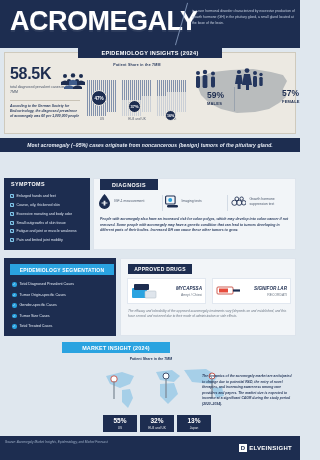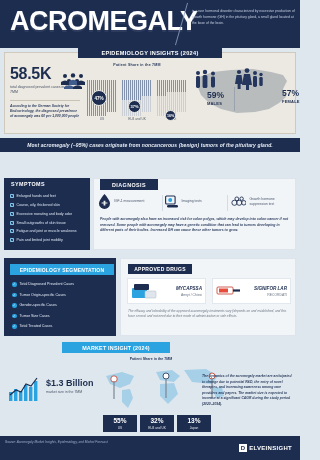--- a/index.html
+++ b/index.html
@@ -826,37 +826,20 @@
           <div class="drug-co">RECORDATI</div>
         </div>
       </div>
     </div>
     <div class="drugs-note">The efficacy and tolerability of the approved accromegaly treatments vary (depends on and established, and this have several and not need due to their mode of administration or side effects.</div>
   </div>
 
   <div class="mkt-tab">MARKET INSIGHT (2024)</div>
   <div class="mkt-share-lbl">Patient Share in the 7MM</div>
 
-  <div class="mkt-left">
-    <svg width="34" height="26" viewBox="0 0 34 26" style="position:absolute;left:-2px;top:-2px">
-      <g fill="#2aa3e0">
-        <rect x="1" y="16" width="3.4" height="9"></rect>
-          <rect x="6" y="13" width="3.4" height="12"></rect>
-        <rect x="11" y="15" width="3.4" height="10"></rect>
-          <rect x="16" y="9" width="3.4" height="16"></rect>
-        <rect x="21" y="11" width="3.4" height="14"></rect>
-          <rect x="26" y="5" width="3.4" height="20"></rect>
-      </g>
-      <polyline points="2,19 8,14 13,16 18,8 23,10 29,2" fill="none" stroke="#1d2d50" stroke-width="1.2"></polyline>
-    </svg>
-    <div style="padding-left:36px">
-      <div class="mkt-num">$1.3 Billion</div>
-      <div class="mkt-cap">market size in the 7MM</div>
-    </div>
-  </div>
 
   <svg class="worldmap" width="130" height="52" viewBox="0 0 130 52">
     <g fill="#9dcbe8" opacity=".85">
       <path d="M6 14 L22 10 L34 14 L30 22 L20 26 L10 22 Z"></path>
       <path d="M22 28 L30 27 L33 36 L28 46 L22 40 Z"></path>
       <path d="M56 10 L72 8 L80 14 L74 20 L60 18 Z"></path>
       <path d="M60 22 L74 21 L78 32 L68 42 L60 34 Z"></path>
       <path d="M84 8 L106 7 L118 14 L112 22 L92 20 Z"></path>
       <path d="M112 26 L122 25 L124 34 L116 36 Z"></path>
     </g>

